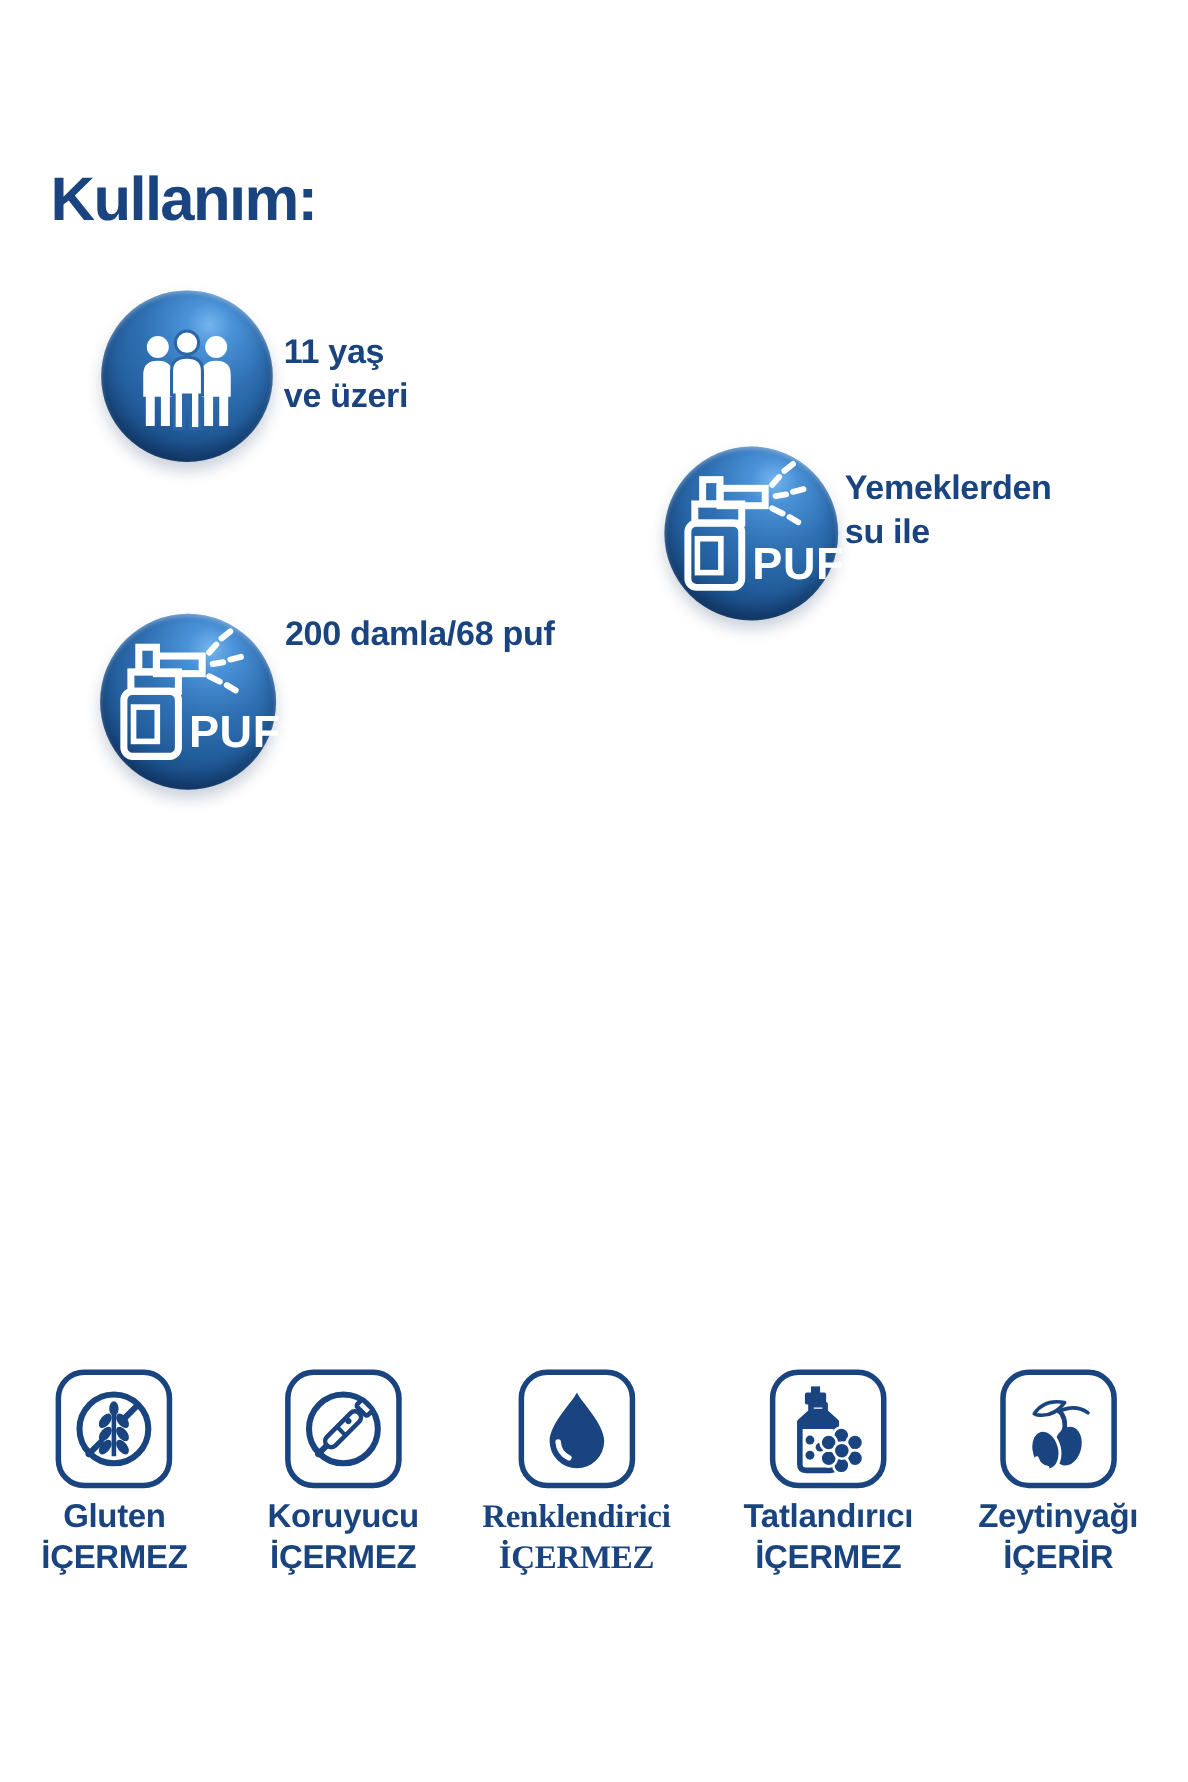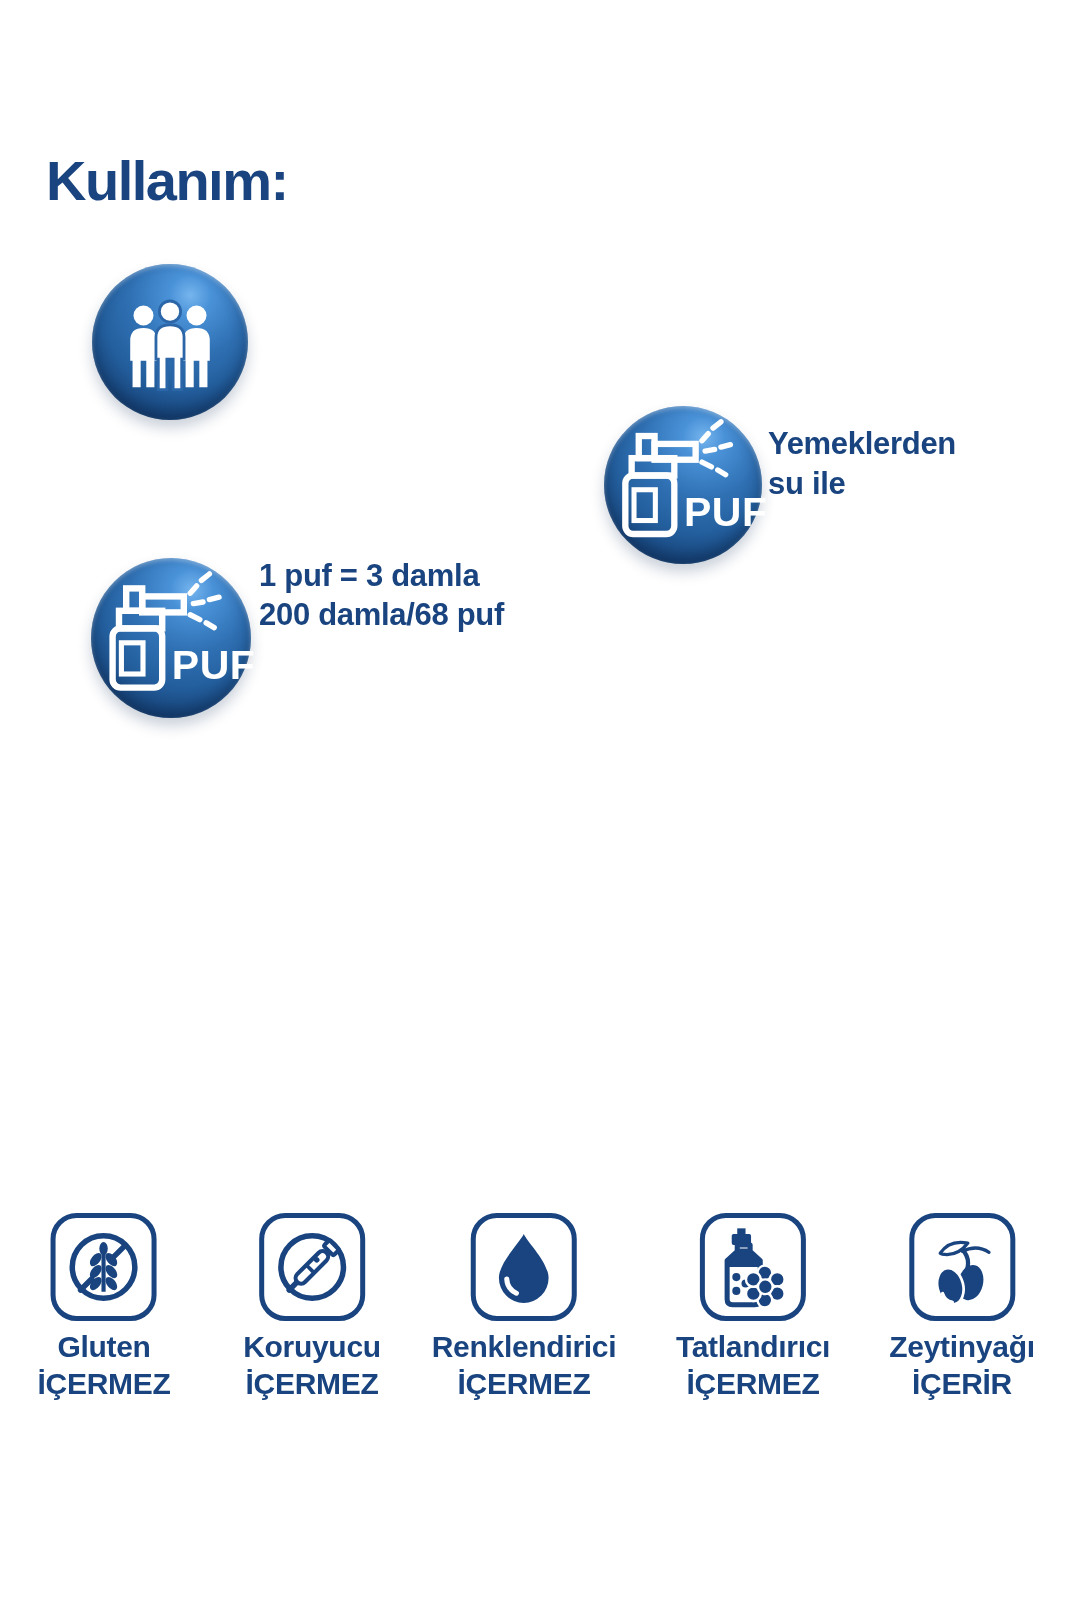--- a/index.html
+++ b/index.html
@@ -28,53 +28,57 @@
     position:absolute;left:43%;top:52.5%;
     font-size:41px;font-weight:800;color:#ffffff;letter-spacing:0.5px;margin-left:12px;
   }
   .usage-text{
     font-size:31px;font-weight:800;color:#19447f;letter-spacing:-0.3px;
   }
   .t1{left:258px;top:300px;line-height:40px;}
   .t2{left:768px;top:424px;line-height:40px;}
   .t3{left:259px;top:556px;line-height:39px;}
   .badge{
-    position:absolute;top:1213px;transform:translateX(-50%);
+    position:absolute;top:1245px;transform:translateX(-50%);
     display:flex;flex-direction:column;align-items:center;
   }
   .badge-box{
     width:96px;height:98px;border:5px solid #19447f;border-radius:26px;
     background:#fff;display:flex;align-items:center;justify-content:center;
   }
   .badge-box svg{width:92px;height:94px;}
   .badge-label{
     margin-top:7px;text-align:center;font-size:30px;font-weight:800;
     color:#19447f;line-height:37px;letter-spacing:-0.3px;white-space:nowrap;
   }
-  .b1{left:104px;} .b2{left:312px;} .b3{left:524px;} .b4{left:753px;} .b5{left:962px;}
+  .b1{left:104px;} .b2{left:312px;} .b3{left:524px;font-family:Liberation Serif, serif;} .b4{left:753px;} .b5{left:962px;}
 </style>
 </head>
 <body>
 
 <div id="stage">
 
   <div class="abs title">Kullanım:</div>
 
   <div class="abs blue-circle c1">
     <svg class="circle-svg" viewBox="0 0 100 100">
 
       <circle cx="33" cy="33" r="6.4" fill="#ffffff"></circle>
       <path fill="#ffffff" d="M24.5,49 Q24.5,41 33,41 Q41.5,41 41.5,49 L41.5,62 L40,62 L40,79 L34.8,79 L34.8,62 L31.2,62 L31.2,79 L26,79 L26,62 L24.5,62 Z"></path>
 
       <circle cx="67" cy="33" r="6.4" fill="#ffffff"></circle>
       <path fill="#ffffff" d="M58.5,49 Q58.5,41 67,41 Q75.5,41 75.5,49 L75.5,62 L74,62 L74,79 L68.8,79 L68.8,62 L65.2,62 L65.2,79 L60,79 L60,62 L58.5,62 Z"></path>
 
       <circle cx="50" cy="30.5" r="6.8" fill="#ffffff" stroke="#2b66a8" stroke-width="1.8"></circle>
       <path fill="#ffffff" stroke="#2b66a8" stroke-width="1.8" d="M41,47 Q41,39 50,39 Q59,39 59,47 L59,61 L57.5,61 L57.5,80.5 L52,80.5 L52,61 L48,61 L48,80.5 L42.5,80.5 L42.5,61 L41,61 Z"></path>
     </svg>
+  </div>
+  <div class="abs usage-text t1">
+    <div>11 yaş</div>
+    <div>ve üzeri</div>
   </div>
 
   <div class="abs blue-circle c2">
     <svg class="circle-svg" viewBox="0 0 100 100" fill="none" stroke="#ffffff" stroke-width="4">
       <rect x="22" y="19" width="10" height="14"></rect>
       <rect x="32" y="24" width="26" height="10"></rect>
       <rect x="17.5" y="33" width="27" height="11"></rect>
       <rect x="13.5" y="44" width="31" height="37" rx="5"></rect>
       <rect x="19" y="53" width="13.5" height="19.5" stroke-width="3.2"></rect>
       <g stroke-width="3.4" stroke-linecap="round">
@@ -105,21 +109,20 @@
           <line x1="69" y1="14" x2="74" y2="10"></line>
         <line x1="64" y1="28.5" x2="70" y2="27.5"></line>
           <line x1="74" y1="26" x2="80" y2="24.5"></line>
         <line x1="62" y1="35.5" x2="68" y2="38.5"></line>
           <line x1="72" y1="40.5" x2="77" y2="43.5"></line>
       </g>
     </svg>
     <span class="puf-label">PUF</span>
   </div>
   <div class="abs usage-text t3">
-    <div>1 puf = 3 damla</div>
     <div>200 damla/68 puf</div>
   </div>
 
   <div class="badge b1">
     <div class="badge-box">
       <svg viewBox="0 0 100 100">
         <circle cx="50" cy="50" r="34" fill="none" stroke="#19447f" stroke-width="6"></circle>
         <line x1="25" y1="75" x2="37" y2="63" stroke="#19447f" stroke-width="6" stroke-linecap="round"></line>
         <line x1="61" y1="39" x2="73" y2="27" stroke="#19447f" stroke-width="6" stroke-linecap="round"></line>
         <line x1="50" y1="27" x2="50" y2="77" stroke="#19447f" stroke-width="4.5"></line>

